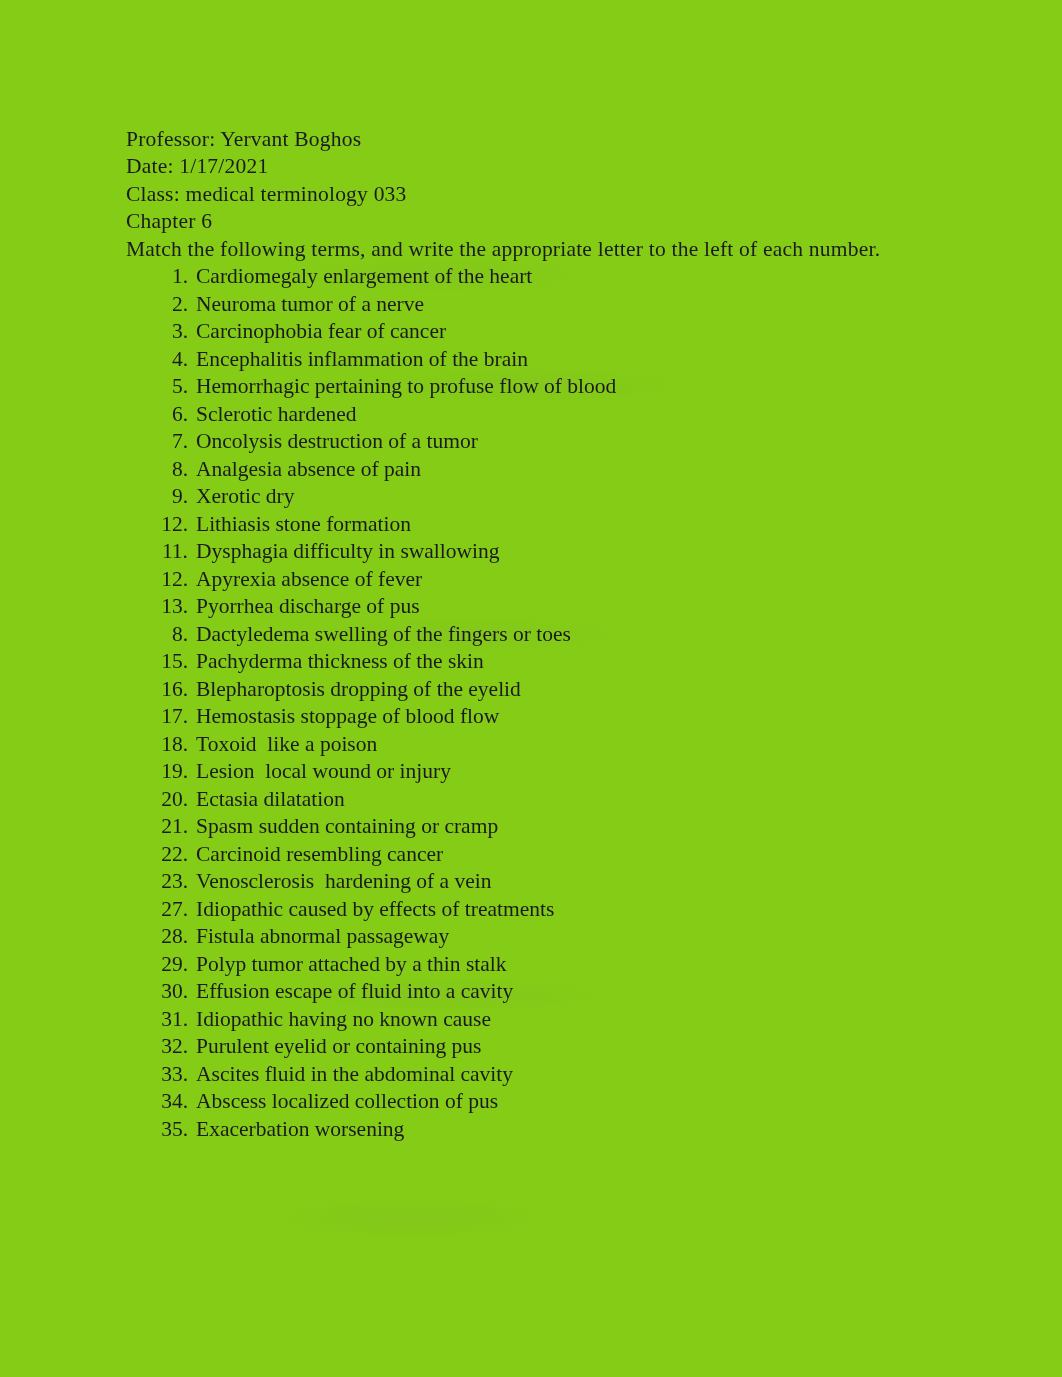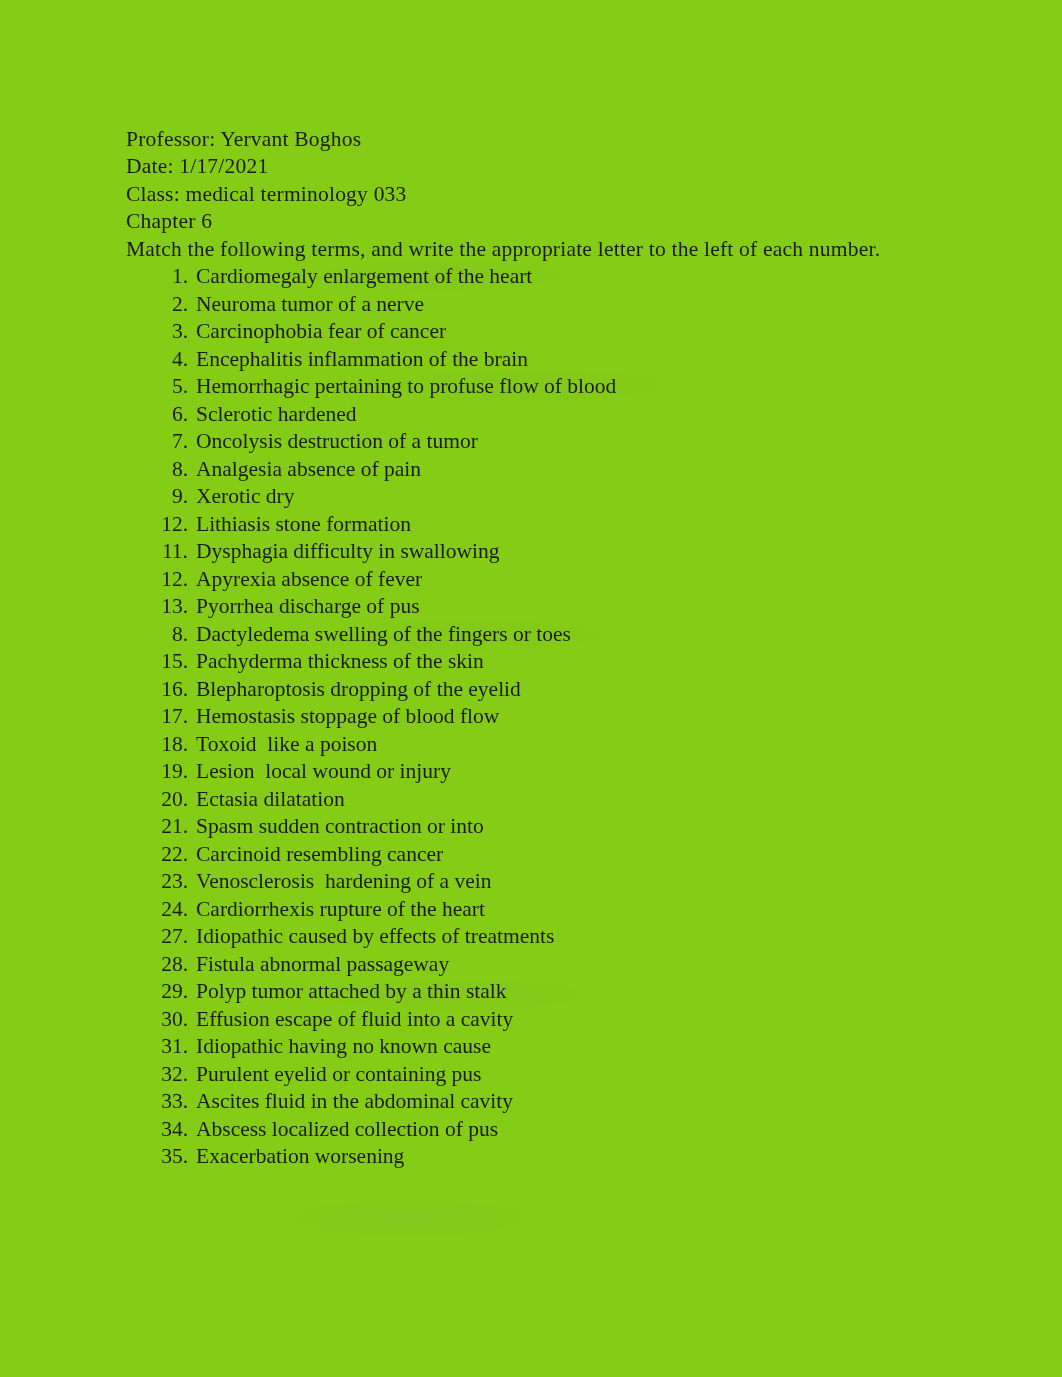--- a/index.html
+++ b/index.html
@@ -162,35 +162,31 @@
       <li>
           <span class="item-number">19.</span>
           <span class="item-text">Lesion  local wound or injury</span>
         </li>
       <li>
           <span class="item-number">20.</span>
           <span class="item-text">Ectasia dilatation</span>
         </li>
       <li>
           <span class="item-number">21.</span>
-          <span class="item-text">Spasm sudden contraction or into</span>
+          <span class="item-text">Spasm sudden containing or cramp</span>
         </li>
       <li>
           <span class="item-number">22.</span>
           <span class="item-text">Carcinoid resembling cancer</span>
         </li>
       <li>
           <span class="item-number">23.</span>
           <span class="item-text">Venosclerosis  hardening of a vein</span>
         </li>
       <li>
-          <span class="item-number">24.</span>
-          <span class="item-text">Cardiorrhexis rupture of the heart</span>
-        </li>
-      <li>
           <span class="item-number">27.</span>
           <span class="item-text">Idiopathic caused by effects of treatments</span>
         </li>
       <li>
           <span class="item-number">28.</span>
           <span class="item-text">Fistula abnormal passageway</span>
         </li>
       <li>
           <span class="item-number">29.</span>
           <span class="item-text">Polyp tumor attached by a thin stalk</span>

